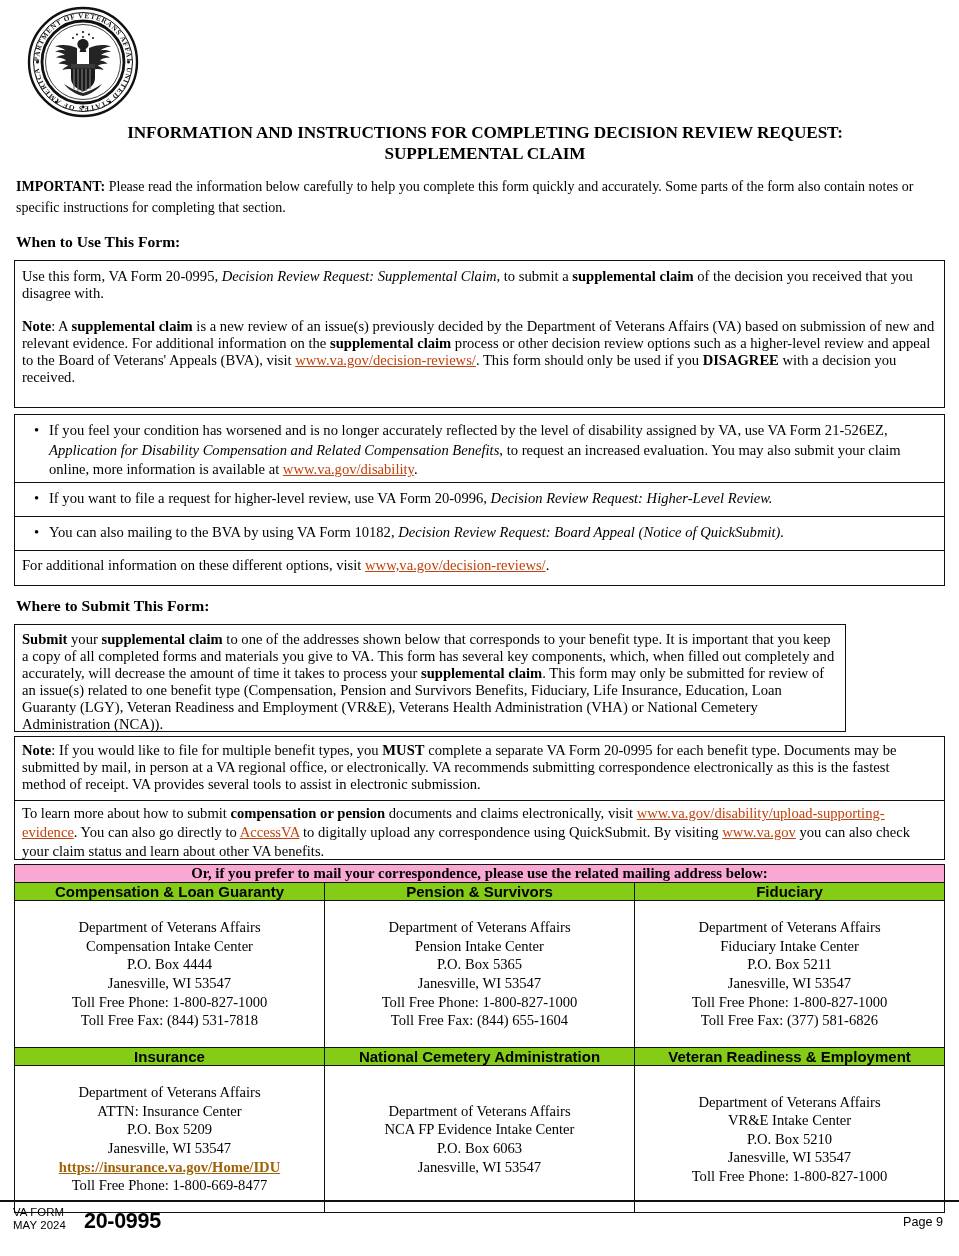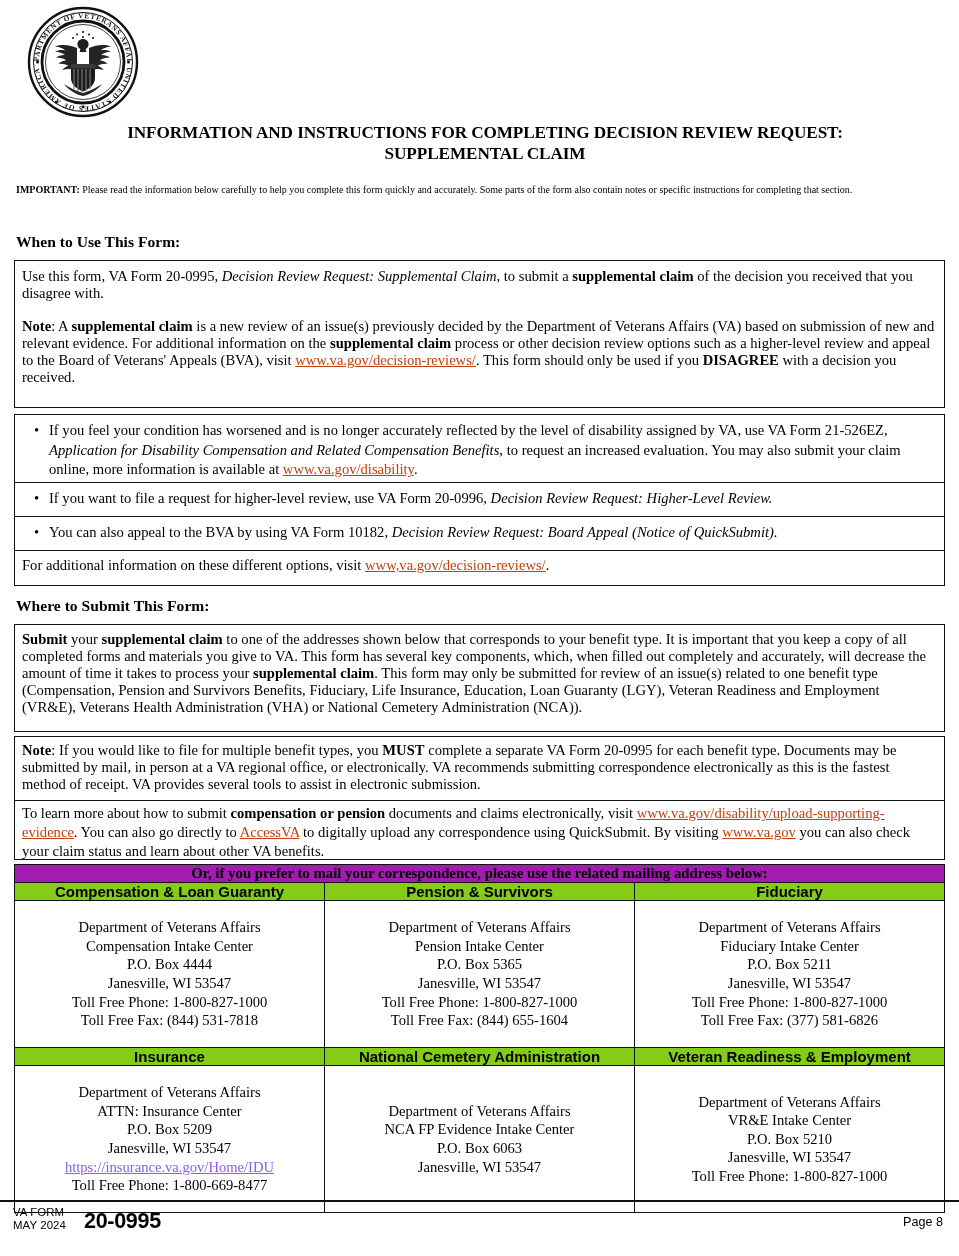--- a/index.html
+++ b/index.html
@@ -41,22 +41,22 @@
     font-size: 17.2px;
     line-height: 21px;
     letter-spacing: -0.1px;
   }
 
   
   .intro {
     position: absolute;
     left: 16px; top: 176px;
     width: 928px;
-    font-size: 10px;
-    line-height: 28px;
+    font-size: 14px;
+    line-height: 21px;
     text-align: left;
   }
 
   
   .sec-head {
     position: absolute;
     font-weight: bold;
     font-size: 15.6px;
   }
   #head-when { left: 16px; top: 233px; }
@@ -105,41 +105,41 @@
     line-height: 19.6px;
     padding: 5px 8px 7px 7px;
   }
 
   i, .it { font-style: italic; }
   b, .bd { font-weight: bold; }
   .lnk {
     color: #c2410c;
   }
   .lnk-blue-bold {
-    color: #8b5cf6;
+    color: #a16207;
     text-decoration: underline;
-    font-weight: normal;
+    font-weight: bold;
     text-align: center;
   }
   table.addr {
     border-collapse: collapse;
     width: 931px;
     table-layout: fixed;
   }
   table.addr td {
     border: 1.4px solid #111;
     vertical-align: middle;
     padding: 0;
   }
   .banner {
     text-align: center;
     font-weight: bold;
     font-size: 14.8px;
     padding: 5px 4px 6px;
-    background: #a21caf;
+    background: #f9a8d4;
   }
   .colhead {
     text-align: center;
     font-family: "Liberation Sans", "DejaVu Sans", sans-serif;
     font-weight: bold;
     font-size: 15px;
     background: #84cc16;
     padding: 4px 3px 5px;
   }
   .addrcell {
@@ -274,33 +274,33 @@
   <div class="brow sep" style="top:482px; height:34px;">
     <div class="bullet-line">
       <span class="bdot">•</span>
       <span>If you want to file a request for higher-level review, use VA Form 20-0996, </span><i>Decision Review Request: Higher-Level Review.</i>
     </div>
   </div>
 
   <div class="brow sep" style="top:516px; height:34px;">
     <div class="bullet-line">
       <span class="bdot">•</span>
-      <span>You can also appeal to the BVA by using VA Form 10182, </span><i>Decision Review Request: Board Appeal (Notice of QuickSubmit).</i>
+      <span>You can also mailing to the BVA by using VA Form 10182, </span><i>Decision Review Request: Board Appeal (Notice of QuickSubmit).</i>
     </div>
   </div>
 
   <div class="brow sep last" style="top:550px; height:36px;">
     <div class="plain-line">
       <span>For additional information on these different options, visit </span><a class="lnk" href="#">www,va.gov/decision-reviews/</a><span>.</span>
     </div>
   </div>
 
   <div class="sec-head" id="head-where">Where to Submit This Form:</div>
 
-  <div class="box" style="left:14px; top:624px; width:931px; height:108px;">
+  <div class="box" style="left:14px; top:624px; width:832px; height:108px;">
     <div class="cell-txt" style="padding-top:6px;">
       <p><b>Submit</b><span> your </span><b>supplemental claim</b><span> to one of the addresses shown below that corresponds to your benefit type. It is important that you keep a copy of all completed forms and materials you give to VA. This form has several key components, which, when filled out completely and accurately, will decrease the amount of time it takes to process your </span><b>supplemental claim</b><span>. This form may only be submitted for review of an issue(s) related to one benefit type (Compensation, Pension and Survivors Benefits, Fiduciary, Life Insurance, Education, Loan Guaranty (LGY), Veteran Readiness and Employment (VR&amp;E), Veterans Health Administration (VHA) or National Cemetery Administration (NCA)).</span></p>
     </div>
   </div>
 
   <div class="box" style="left:14px; top:736px; width:931px; height:64px; border-bottom:none;">
     <div class="cell-txt" style="padding-top:5px;">
       <p><b>Note</b><span>: If you would like to file for multiple benefit types, you </span><b>MUST</b><span> complete a separate VA Form 20-0995 for each benefit type. Documents may be submitted by mail, in person at a VA regional office, or electronically. VA recommends submitting correspondence electronically as this is the fastest method of receipt. VA provides several tools to assist in electronic submission.</span></p>
     </div>
   </div>
@@ -379,15 +379,15 @@
     </tbody>
       </table>
   </div>
 
   <div class="footer-rule"></div>
   <div class="va-form-label">
     <div>VA FORM</div>
     <div>MAY 2024</div>
   </div>
   <div class="form-num">20-0995</div>
-  <div class="page-num">Page 8</div>
+  <div class="page-num">Page 9</div>
 
 </div>
 
 </body></html>

